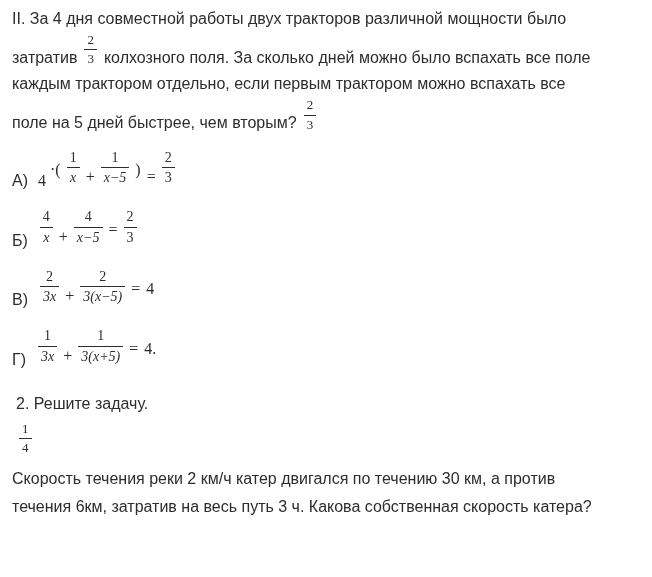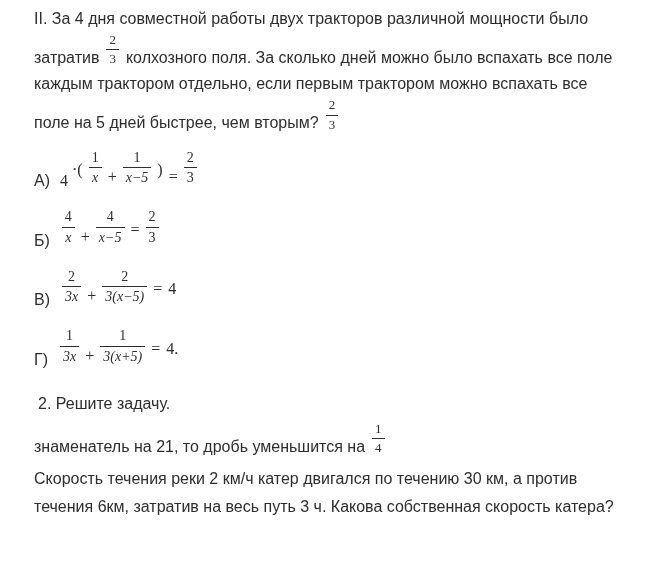--- a/index.html
+++ b/index.html
@@ -7,21 +7,21 @@
     padding: 0;
     background: #ffffff;
     width: 652px;
     height: 577px;
     overflow: hidden;
   }
   .page {
     box-sizing: border-box;
     width: 652px;
     height: 443px;
-    padding: 6px 10px 0 34px;
+    padding: 6px 10px 0 12px;
     font-family: "Liberation Sans", "DejaVu Sans", sans-serif;
     font-size: 16px;
     color: #2d2d2d;
   }
   .tline {
     margin: 0;
     line-height: 26px;
     white-space: nowrap;
   }
   
@@ -104,19 +104,19 @@
     </div>
 
     <div class="eq-row">
       <span class="opt-label">Г)</span><span class="eq"><span class="frac"><span class="num">1</span><span class="den">3x</span></span><span class="tok">+</span><span class="frac"><span class="num">1</span><span class="den">3(x+5)</span></span><span class="tok mid">=</span><span class="tok mid">4.</span></span>
     </div>
 
   </div>
 
   <p class="tline heading h2-heading">2. Решите задачу.</p>
   <p class="tline">
-    <span>знаменатель на 21, то дробь уменьшится на</span><span class="frac inline-frac"><span class="num">1</span><span class="den">4</span></span>
+    <span class="frac inline-frac"><span class="num">1</span><span class="den">4</span></span>
   </p>
 
   <p class="tline p-after-heading">Скорость течения реки 2 км/ч катер двигался по течению 30 км, а против</p>
   <p class="tline p3-line">течения 6км, затратив на весь путь 3 ч. Какова собственная скорость катера?</p>
 
 </div>
 
 </body></html>

